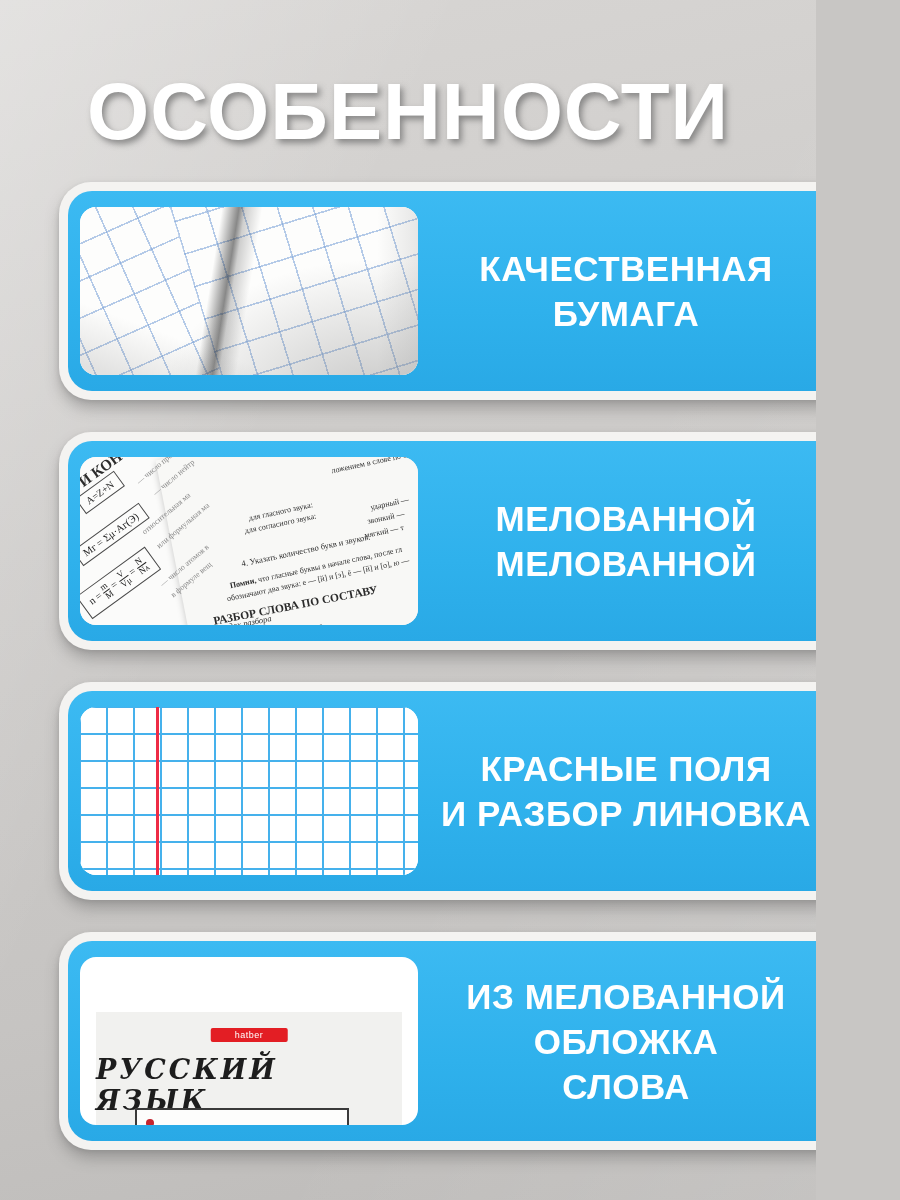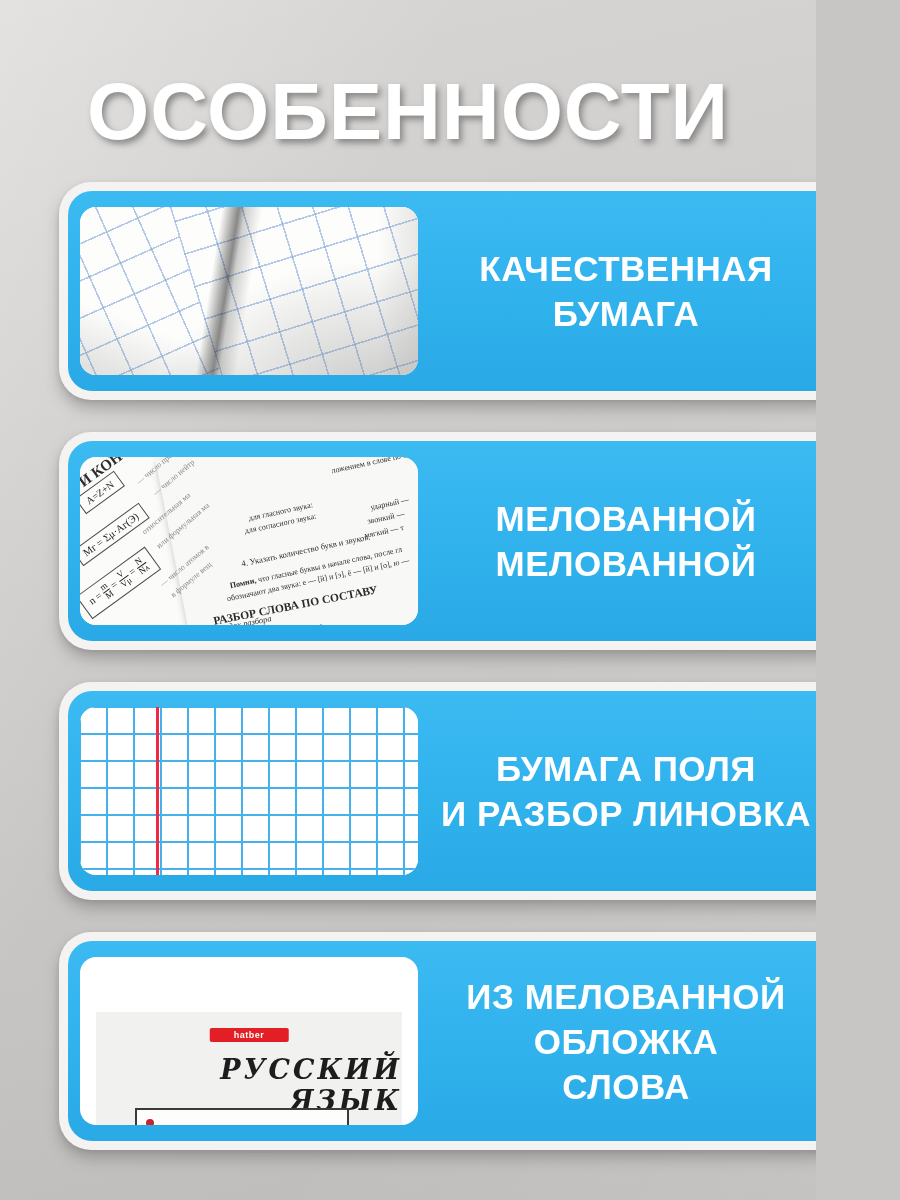--- a/index.html
+++ b/index.html
@@ -77,25 +77,25 @@
     background-image:
       linear-gradient(to right,#45b1ec 2px,transparent 2px),
       linear-gradient(to bottom,#45b1ec 2px,transparent 2px);
     background-size:27px 27px;background-position:-1px -1px;
   }
   .red-line{position:absolute;left:76px;top:0;width:3px;height:100%;background:#ee2b45;}
   
   .cover-band{position:absolute;left:16px;right:16px;top:55px;bottom:-2px;background:#f1f1ef;}
   .brand-badge{
     position:absolute;left:50%;top:16px;transform:translateX(-50%);
-    background:#e31e24;color:#ffffff;font-size:9px;font-weight:700;
+    background:#e31e24;color:#ffffff;font-size:9px;font-weight:400;
     padding:2px 24px;border-radius:2px;letter-spacing:0.5px;
   }
   .subject-title{
-    position:absolute;left:9px;right:0;top:42px;text-align:right;
+    position:absolute;left:0;right:0;top:42px;text-align:left;
     font-family:"DejaVu Serif",serif;font-style:italic;font-weight:700;
     font-size:27px;letter-spacing:3px;color:#1d1d1d;
   }
   .name-box{
     position:absolute;left:39px;top:96px;width:210px;height:40px;
     border:2px solid #3a3a3a;background:#fdfdfc;
   }
   .red-dot{position:absolute;left:9px;top:9px;width:8px;height:8px;border-radius:50%;background:#c4242e;}
 </style>
 </head>
@@ -163,21 +163,21 @@
     </div>
   </div>
 
   <div class="card" style="top:682px">
     <div class="card-blue"></div>
     <div class="photo">
       <div class="grid3"></div>
       <div class="red-line"></div>
     </div>
     <div class="caption">
-      <div>БУМАГА ПОЛЯ</div>
+      <div>КРАСНЫЕ ПОЛЯ</div>
       <div>И РАЗБОР ЛИНОВКА</div>
     </div>
   </div>
 
   <div class="card" style="top:932px">
     <div class="card-blue"></div>
     <div class="photo">
       <div class="cover-band">
         <div class="brand-badge">hatber</div>
         <div class="subject-title">РУССКИЙ ЯЗЫК</div>

